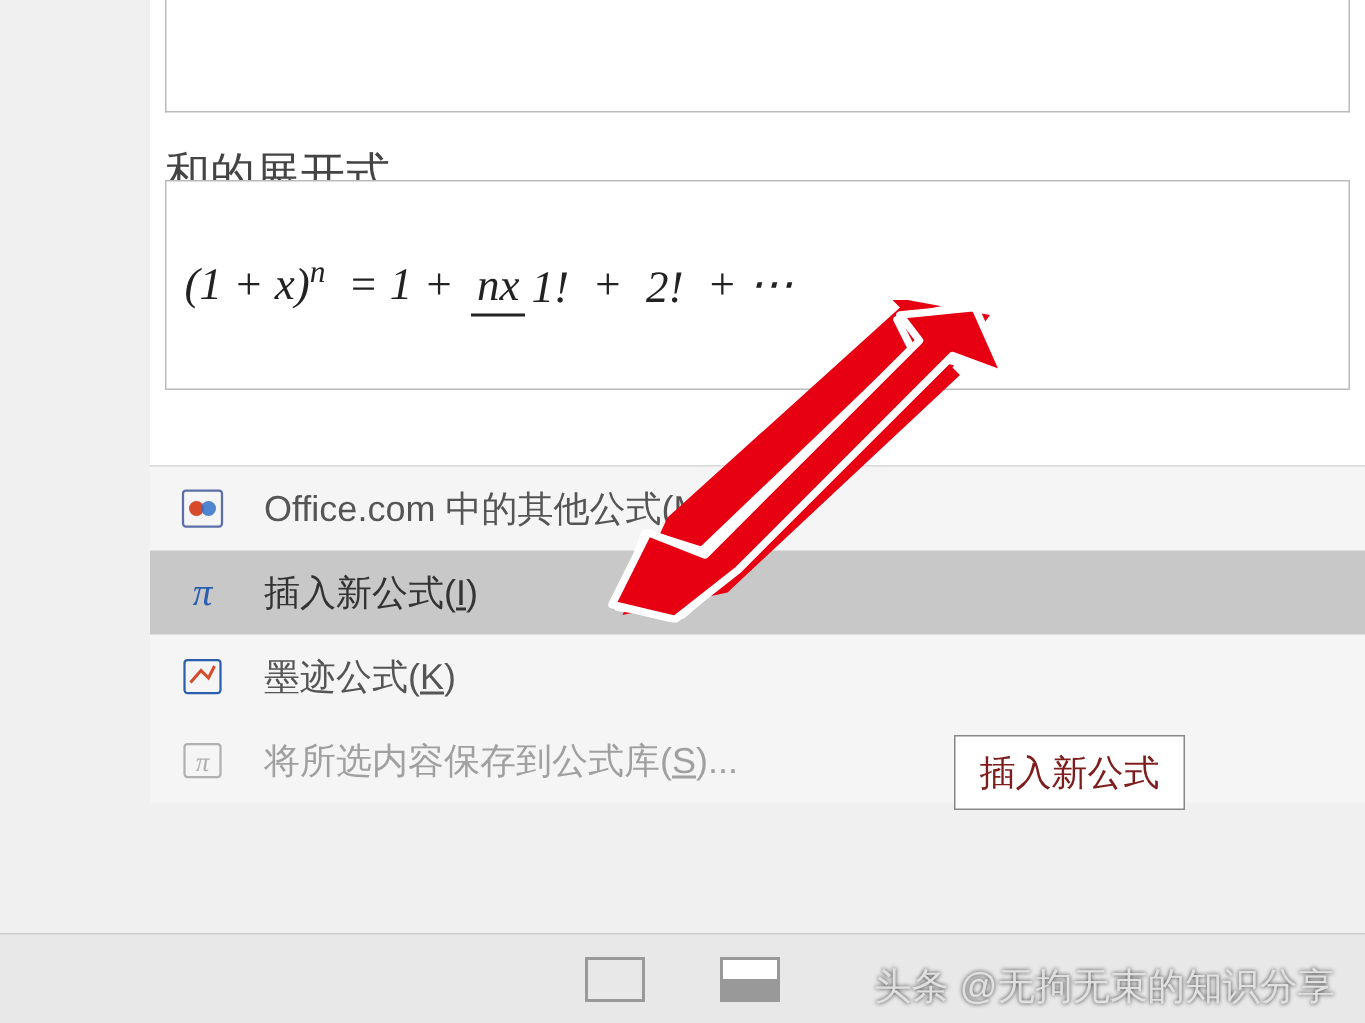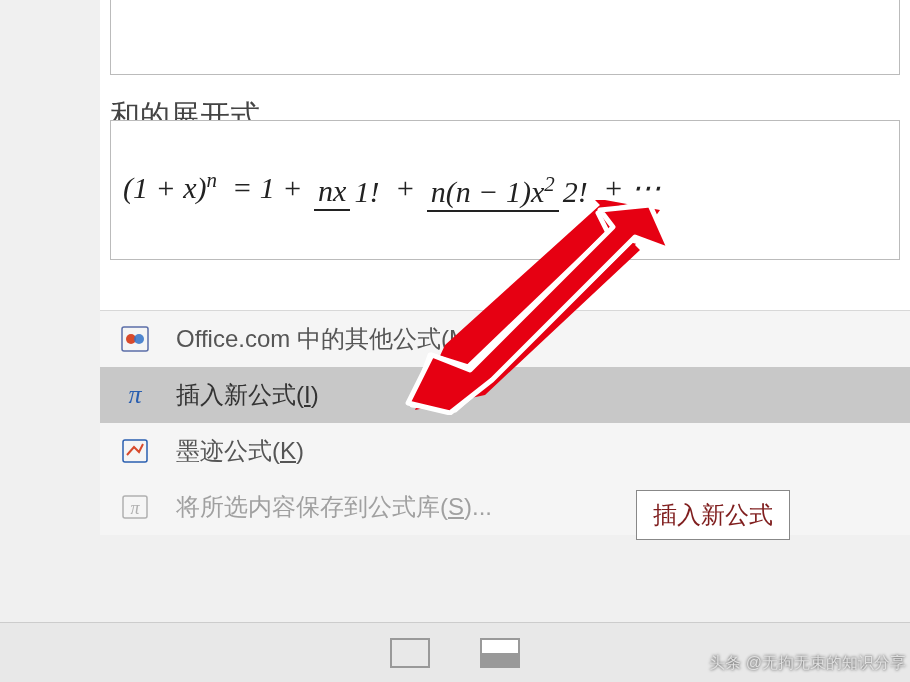--- a/index.html
+++ b/index.html
@@ -111,22 +111,22 @@
       position: absolute;
       top: 195px;
       left: 400px;
       width: 275px;
       height: 220px;
       pointer-events: none;
     }
     .watermark {
       position: absolute;
       bottom: 8px;
-      right: 4px;
-      font-size: 16px;
+      right: 20px;
+      font-size: 25px;
       color: #e0e0e0;
       text-shadow: 0 0 3px #333;
     }
     .bottom-bar {
       position: absolute;
       bottom: 0;
       left: 0;
       right: 0;
       height: 60px;
       background: #e8e8e8;
@@ -147,21 +147,20 @@
   <div class="equation-box">
     <span>
       (1 + <span style="font-style:italic">x</span>)<span class="eq-sup" style="font-style:italic">n</span>
       &nbsp;=&nbsp;1&nbsp;+
       <span class="eq-frac">
         <span class="num"><span style="font-style:italic">nx</span></span>
         <span class="den">1!</span>
       </span>
       +
       <span class="eq-frac">
-        <span class="num"><span style="font-style:italic">n</span>(<span style="font-style:italic">n</span> − 1)<span style="font-style:italic">x</span><span class="eq-sup">2</span></span>
         <span class="den">2!</span>
       </span>
       + ⋯
     </span>
   </div>
 </div>
 
 <div class="menu">
   <div class="menu-item">
     <span class="menu-icon">

